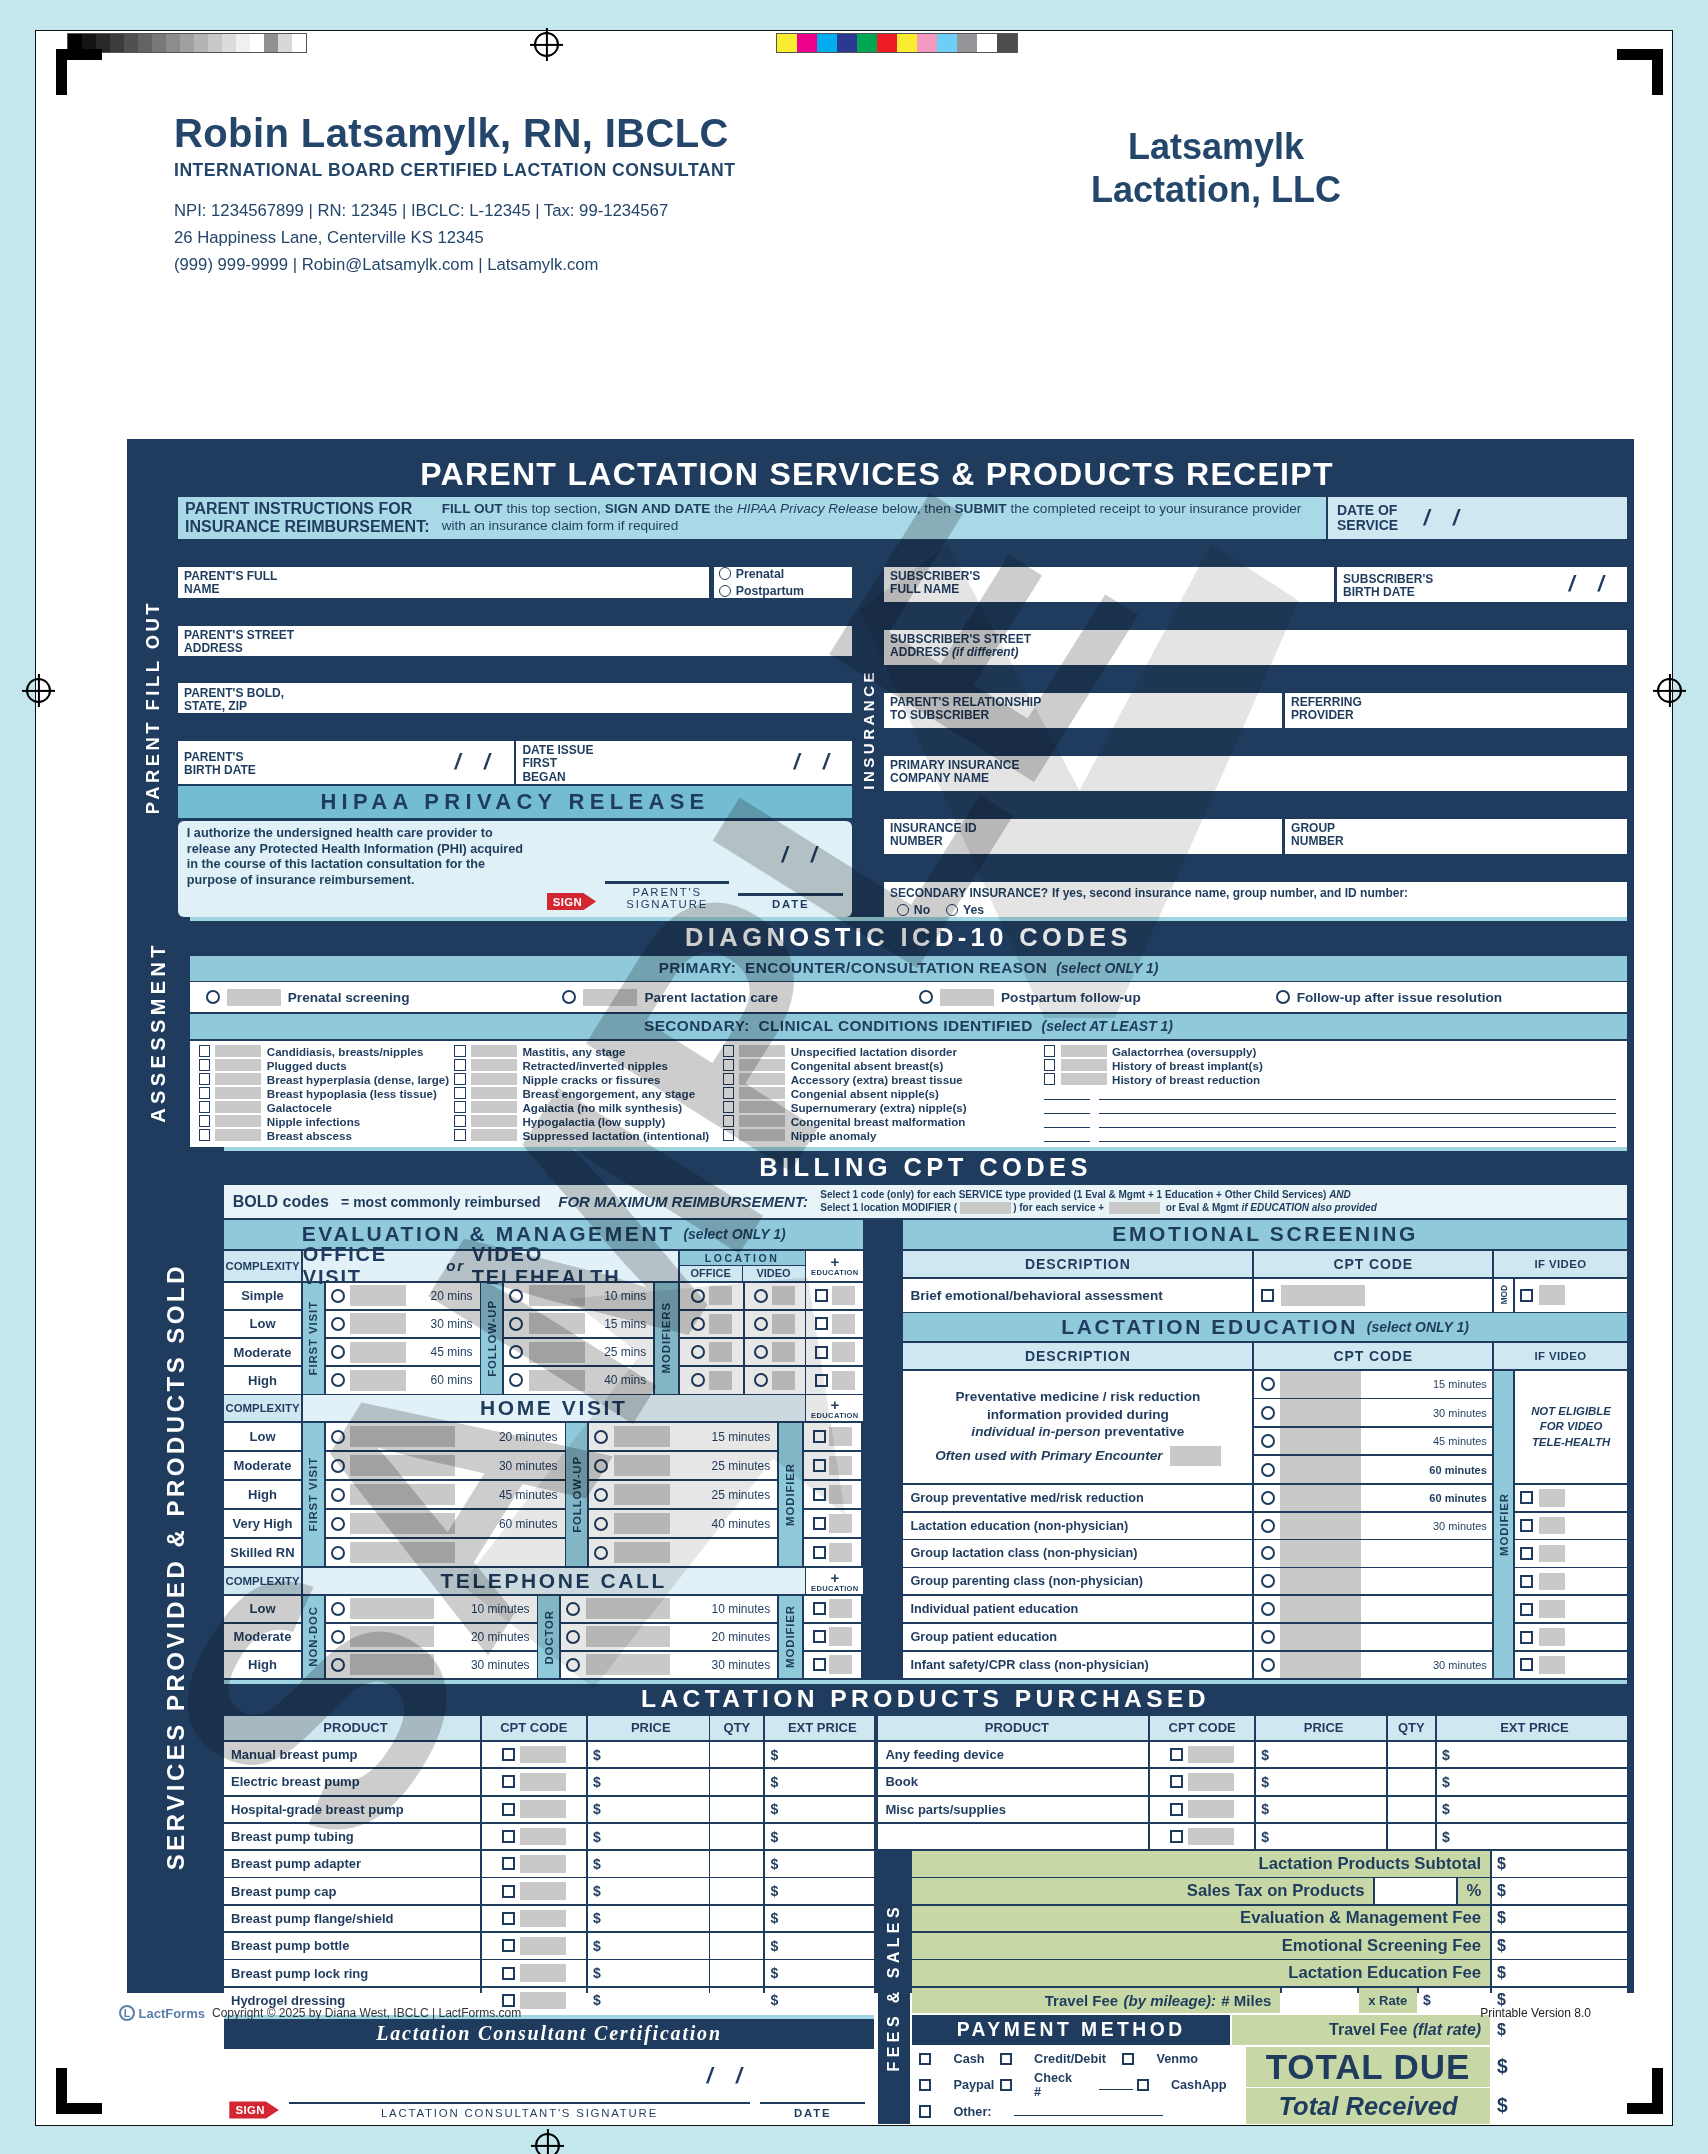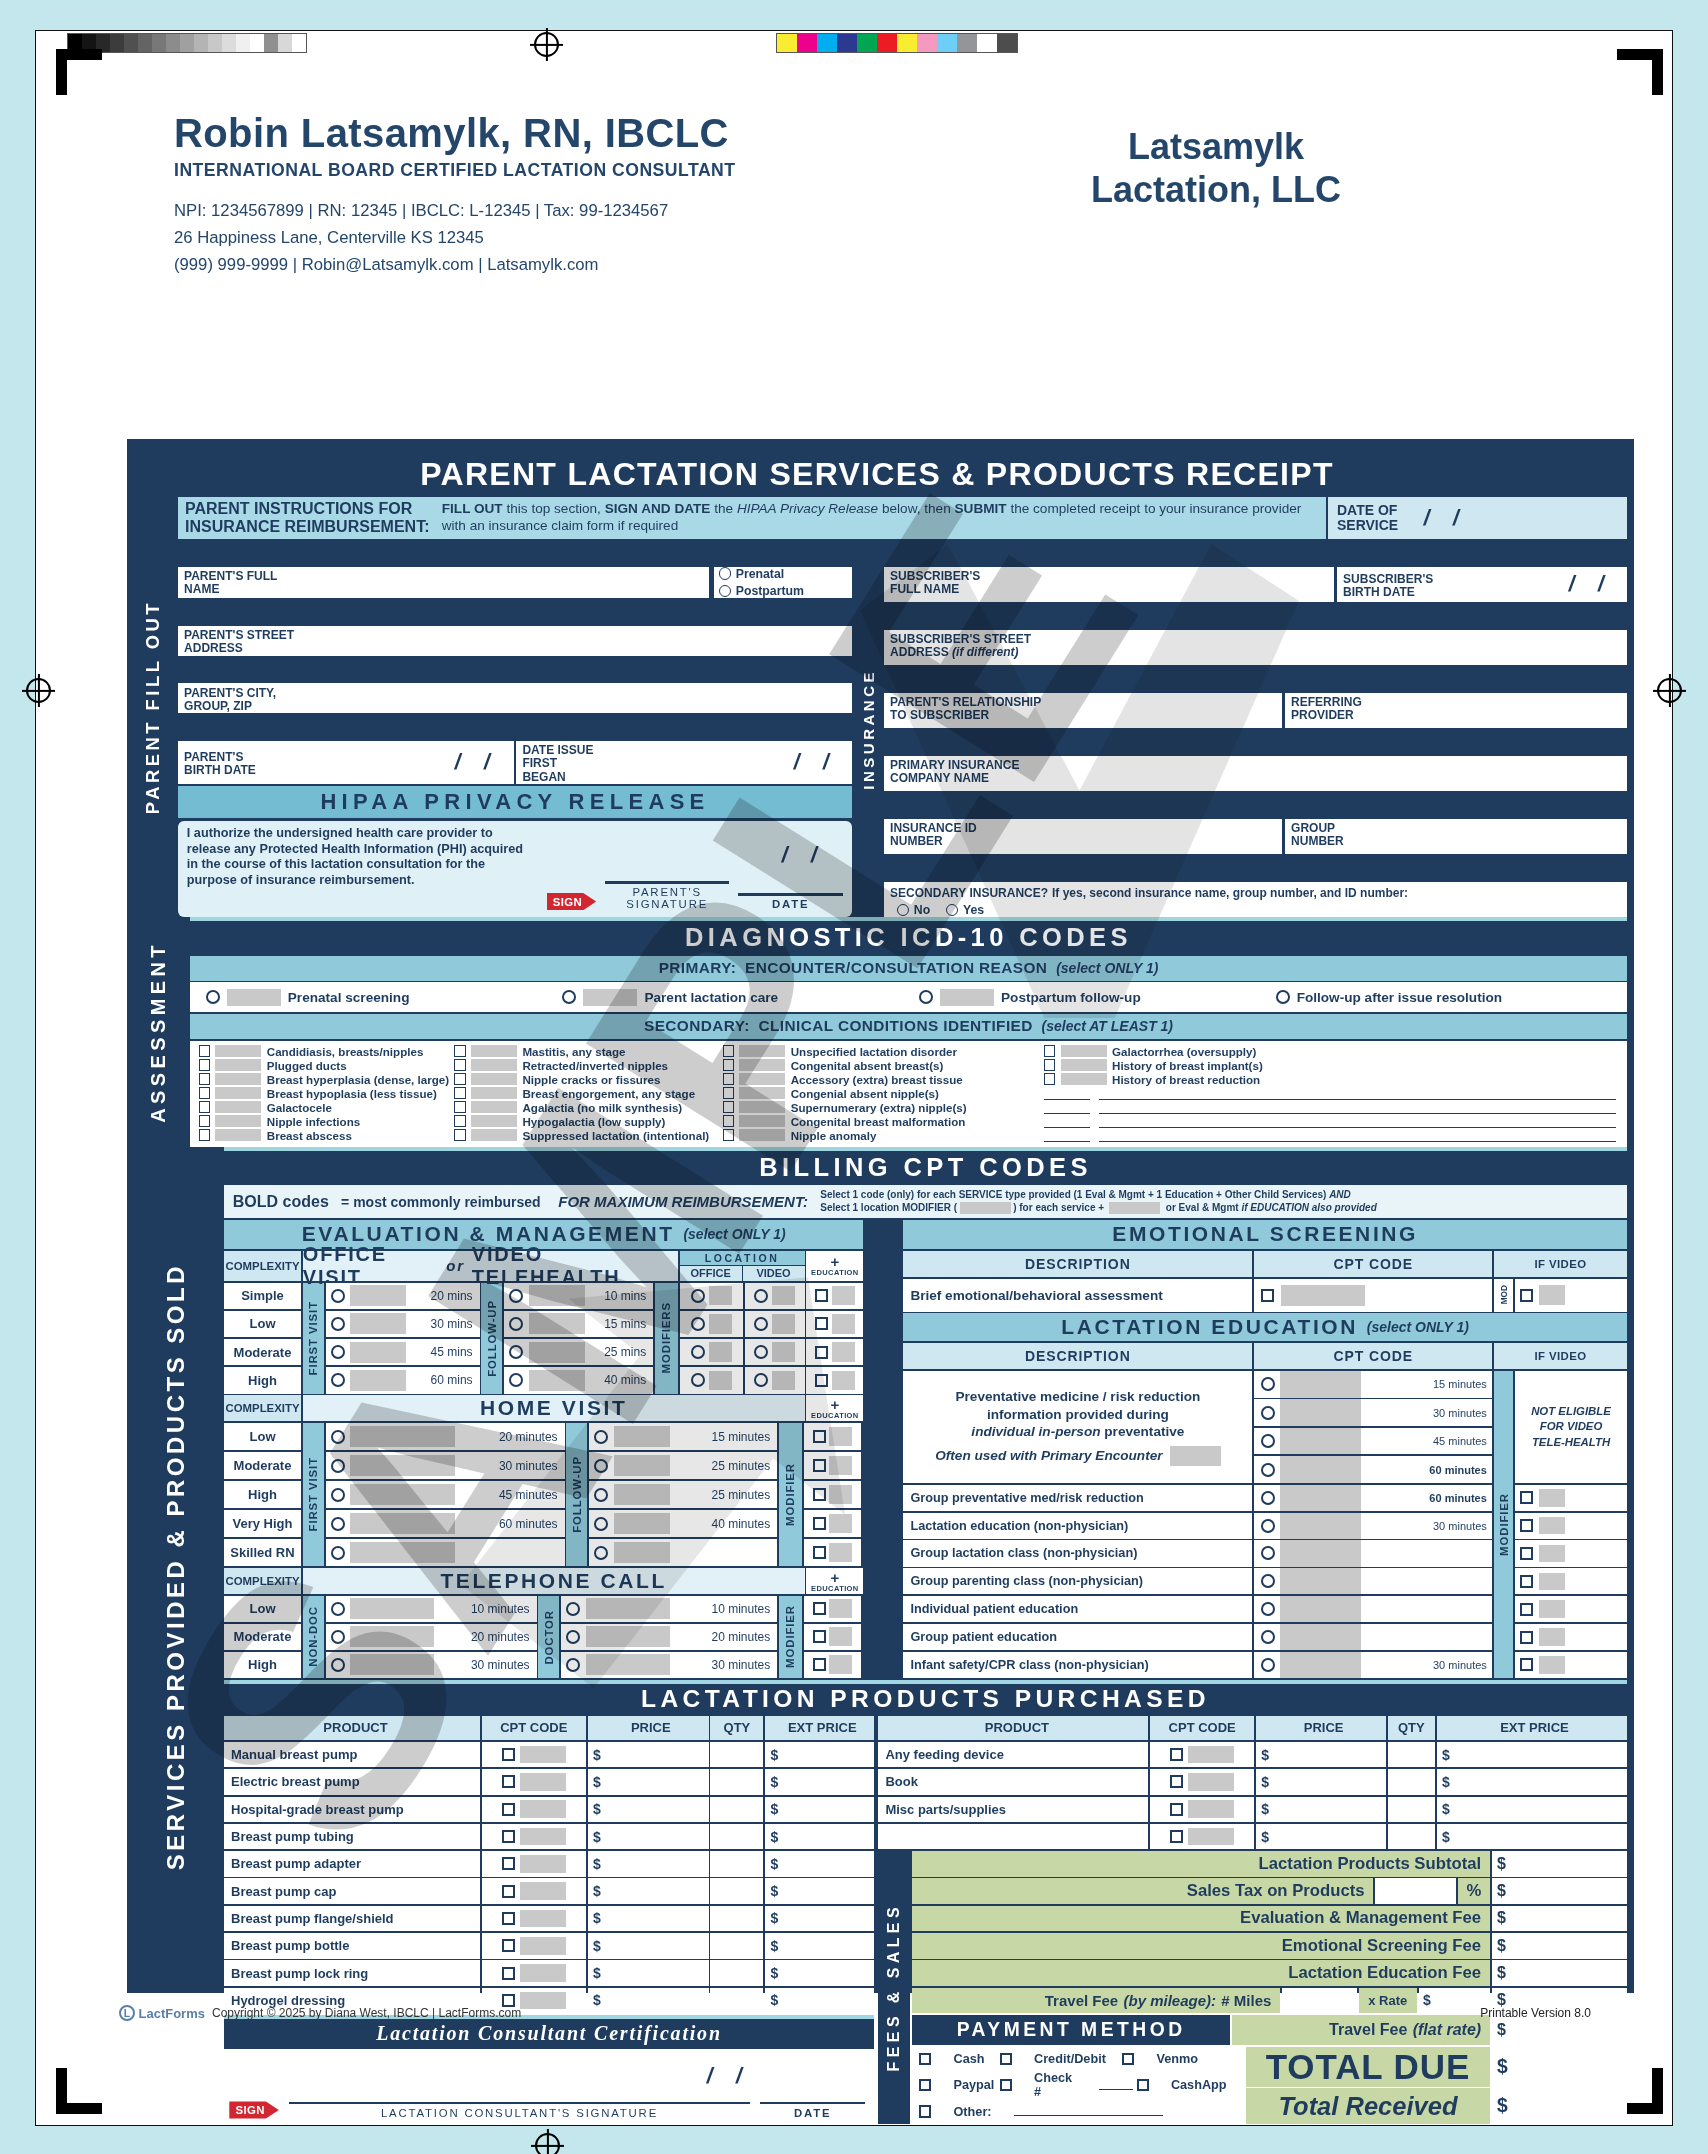--- a/index.html
+++ b/index.html
@@ -348,21 +348,21 @@
                   </span>
               </div>
             </div>
             <div class="frow">
                 <div class="cell fill" style="flex:1;">
                   <span class="lbl" style="width:114px;">PARENT'S STREET ADDRESS</span>
                 </div>
               </div>
             <div class="frow">
                 <div class="cell fill" style="flex:1;">
-                  <span class="lbl" style="width:114px;">PARENT'S CITY, GROUP, ZIP</span>
+                  <span class="lbl" style="width:114px;">PARENT'S BOLD, STATE, ZIP</span>
                 </div>
               </div>
             <div class="frow">
               <div class="cell fill datecell" style="flex:1;">
                 <span class="lbl" style="width:79px;">PARENT'S BIRTH DATE</span>
                 <span class="slashes">
                     <span>/</span>
                     <span>/</span>
                   </span>
               </div>

